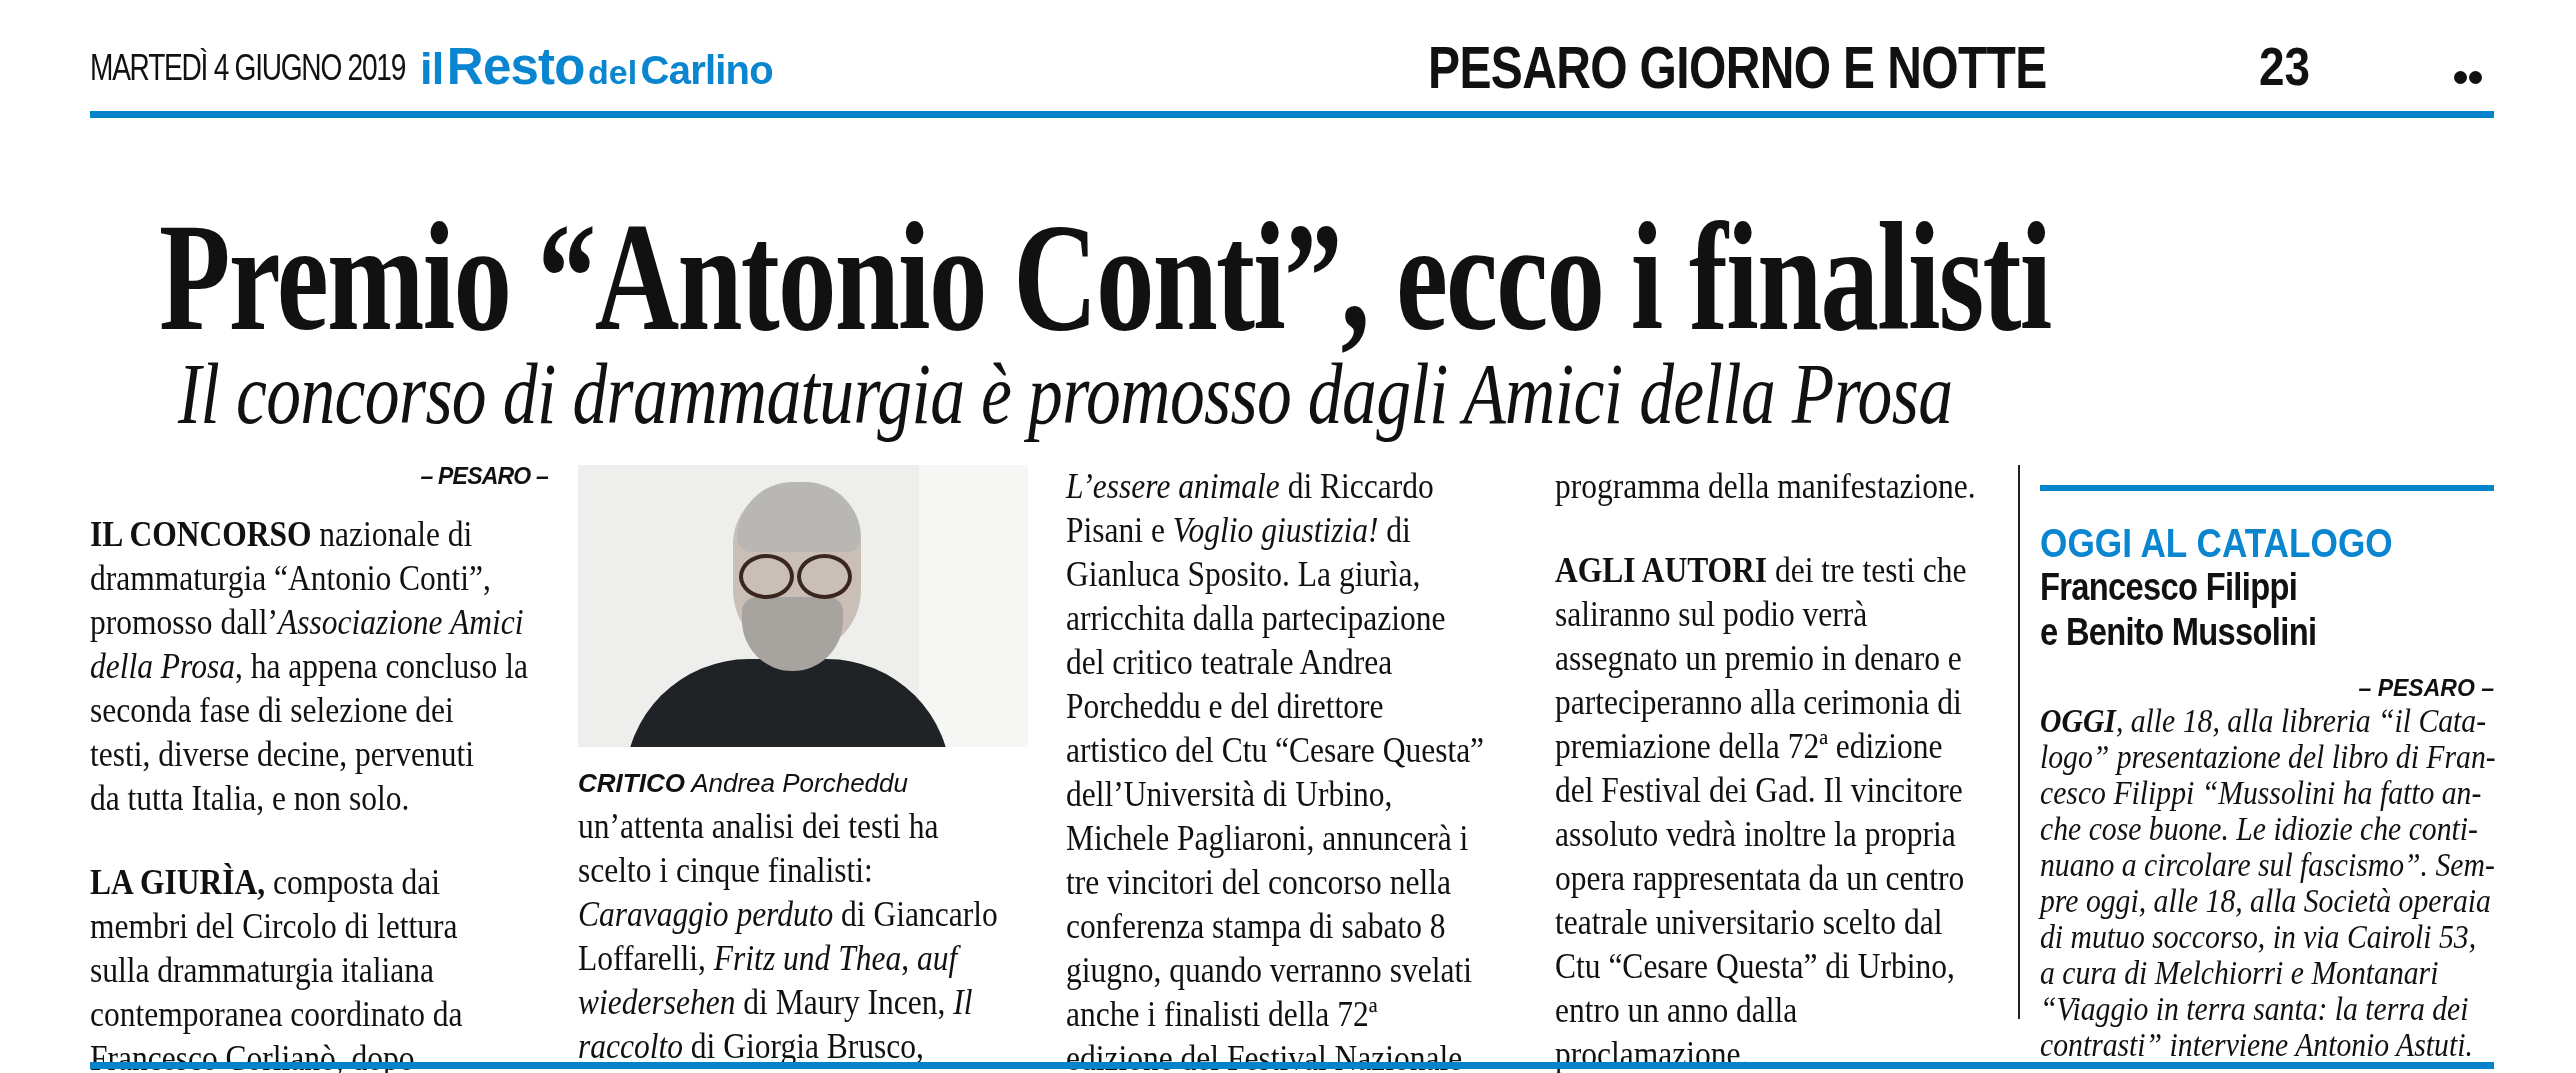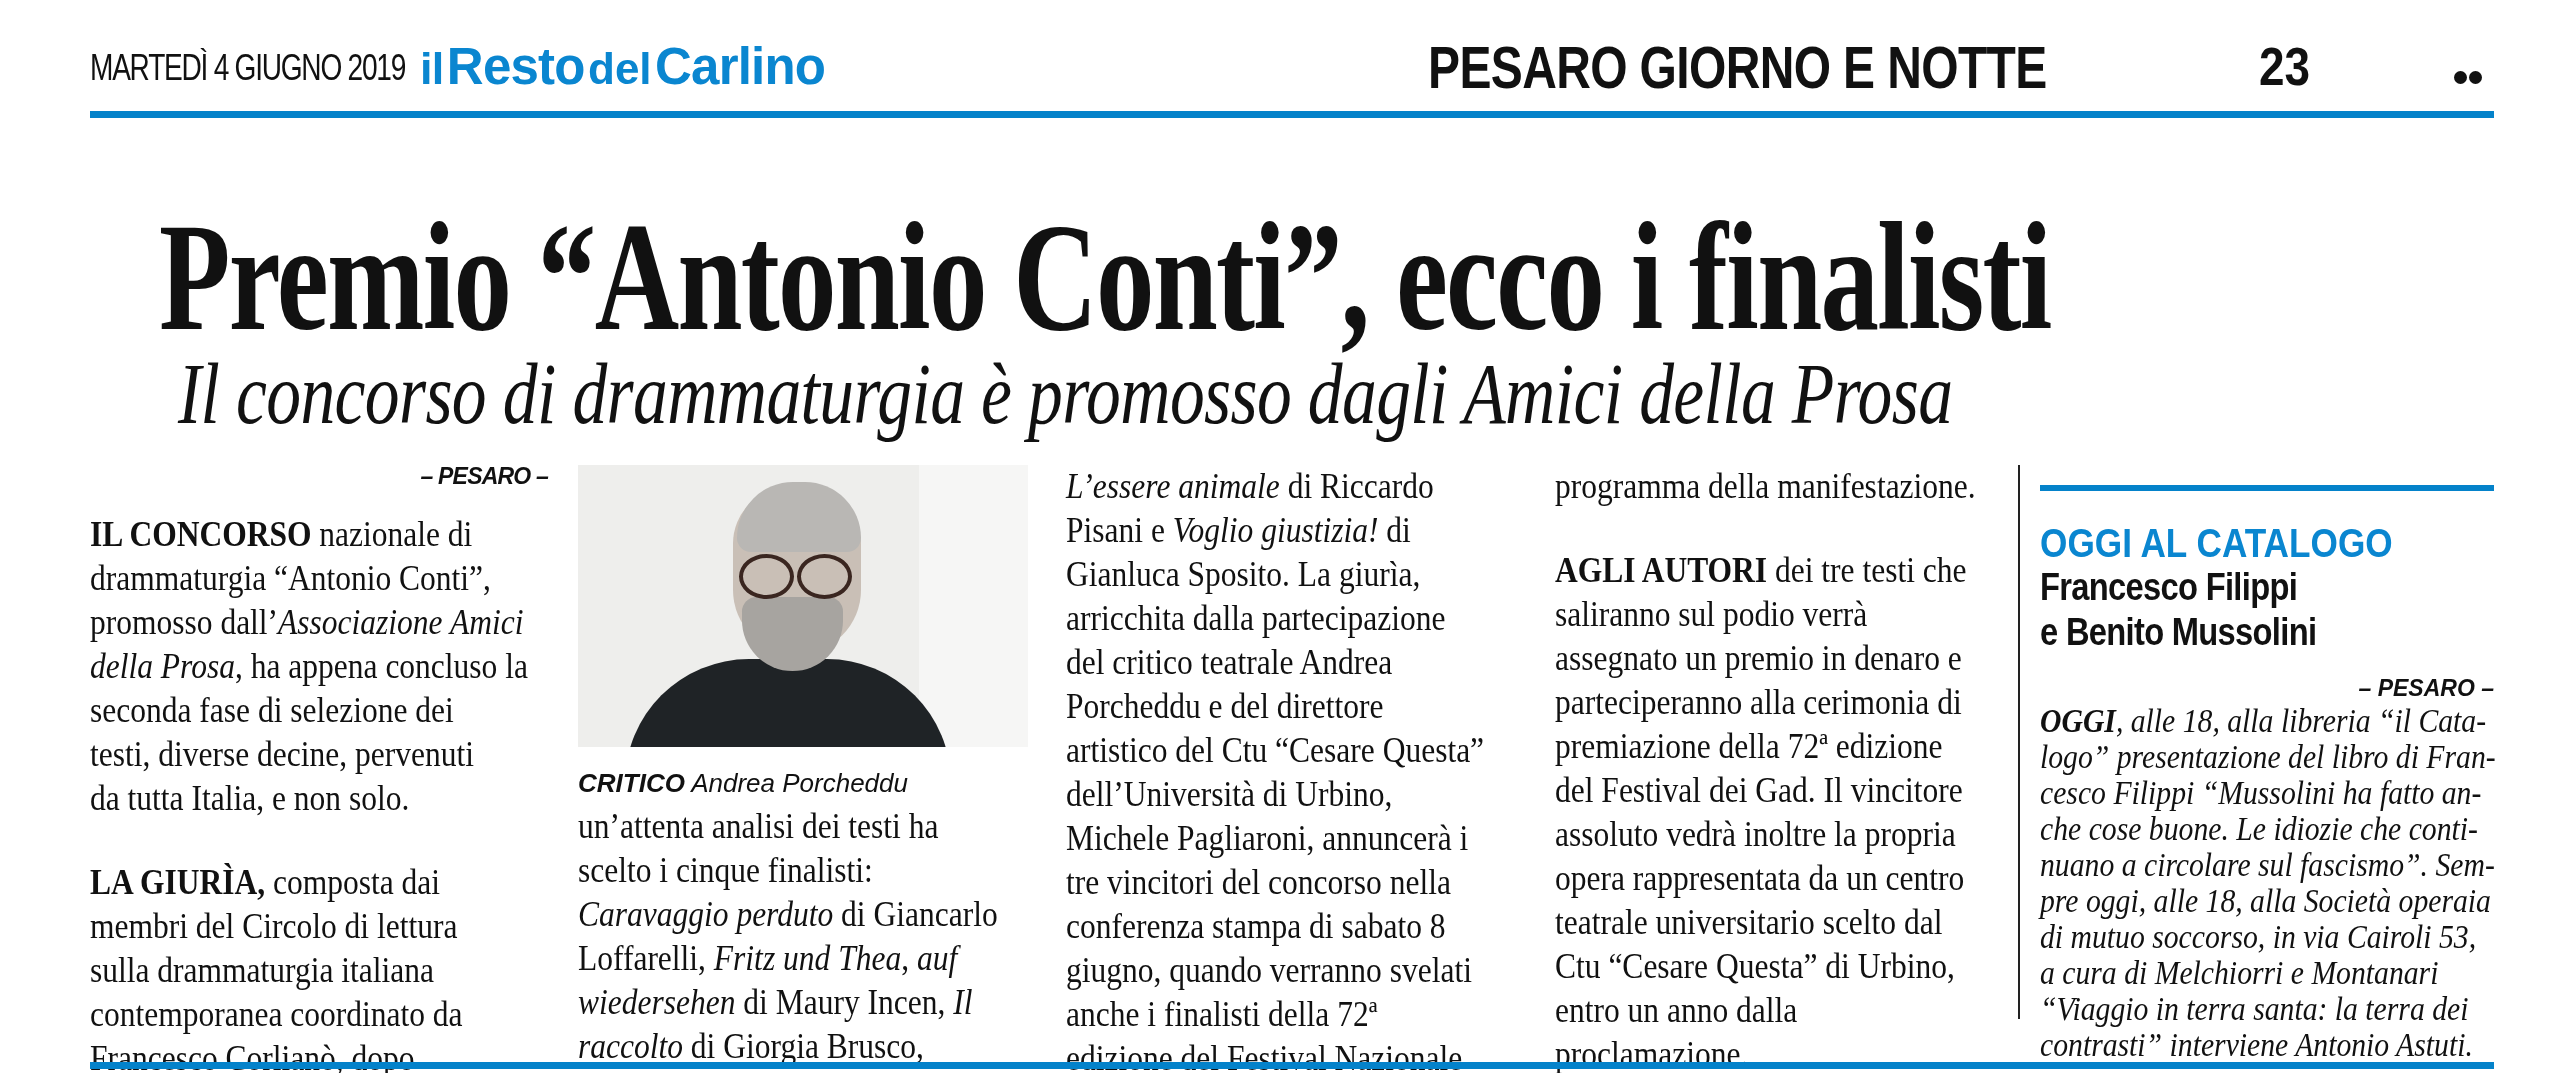--- a/index.html
+++ b/index.html
@@ -6,22 +6,22 @@
   body { width:2576px; height:1074px; position:relative; overflow:hidden; color:#111; }
   .abs { position:absolute; }
   .serif { font-family:"Liberation Serif", "DejaVu Serif", serif; }
   .sans { font-family:"Liberation Sans", "DejaVu Sans", sans-serif; }
 
   
   .hdr-date { left:90px; top:47px; font-size:36px; letter-spacing:-1.6px; transform:scaleX(0.78); transform-origin:left top; white-space:nowrap; }
   .logo { left:420px; top:37px; white-space:nowrap; color:#0a86d0; font-weight:700; }
   .logo .il { font-size:45px; letter-spacing:-0.8px; }
   .logo .resto { font-size:51px; letter-spacing:-0.8px; }
-  .logo .del { font-size:44px; }
-  .logo .carlino { font-size:51px; letter-spacing:-0.8px; }
+  .logo .del { font-size:34px; }
+  .logo .carlino { font-size:40px; letter-spacing:-0.8px; }
   .section-title { left:1428px; top:33px; font-size:60px; font-weight:900; white-space:nowrap; transform:scaleX(0.80); transform-origin:left top; letter-spacing:-0.8px; }
   .page-num { left:2259px; top:35px; font-size:54px; font-weight:700; transform:scaleX(0.85); transform-origin:left top; }
   .dots { left:2454px; top:71px; display:flex; gap:1.6px; }
   .dot { width:13px; height:13px; border-radius:50%; background:#111; }
   .rule { left:90px; width:2404px; height:7px; background:#0482ca; }
 
   
   .headline { left:159px; top:200px; font-size:155px; font-weight:700; white-space:nowrap; line-height:1; transform:scaleX(0.755); transform-origin:left top; letter-spacing:-2.3px; }
   .subtitle { left:178px; top:350px; font-size:87px; font-style:italic; white-space:nowrap; line-height:1; transform:scaleX(0.80); transform-origin:left top; letter-spacing:-0.8px; }
 

